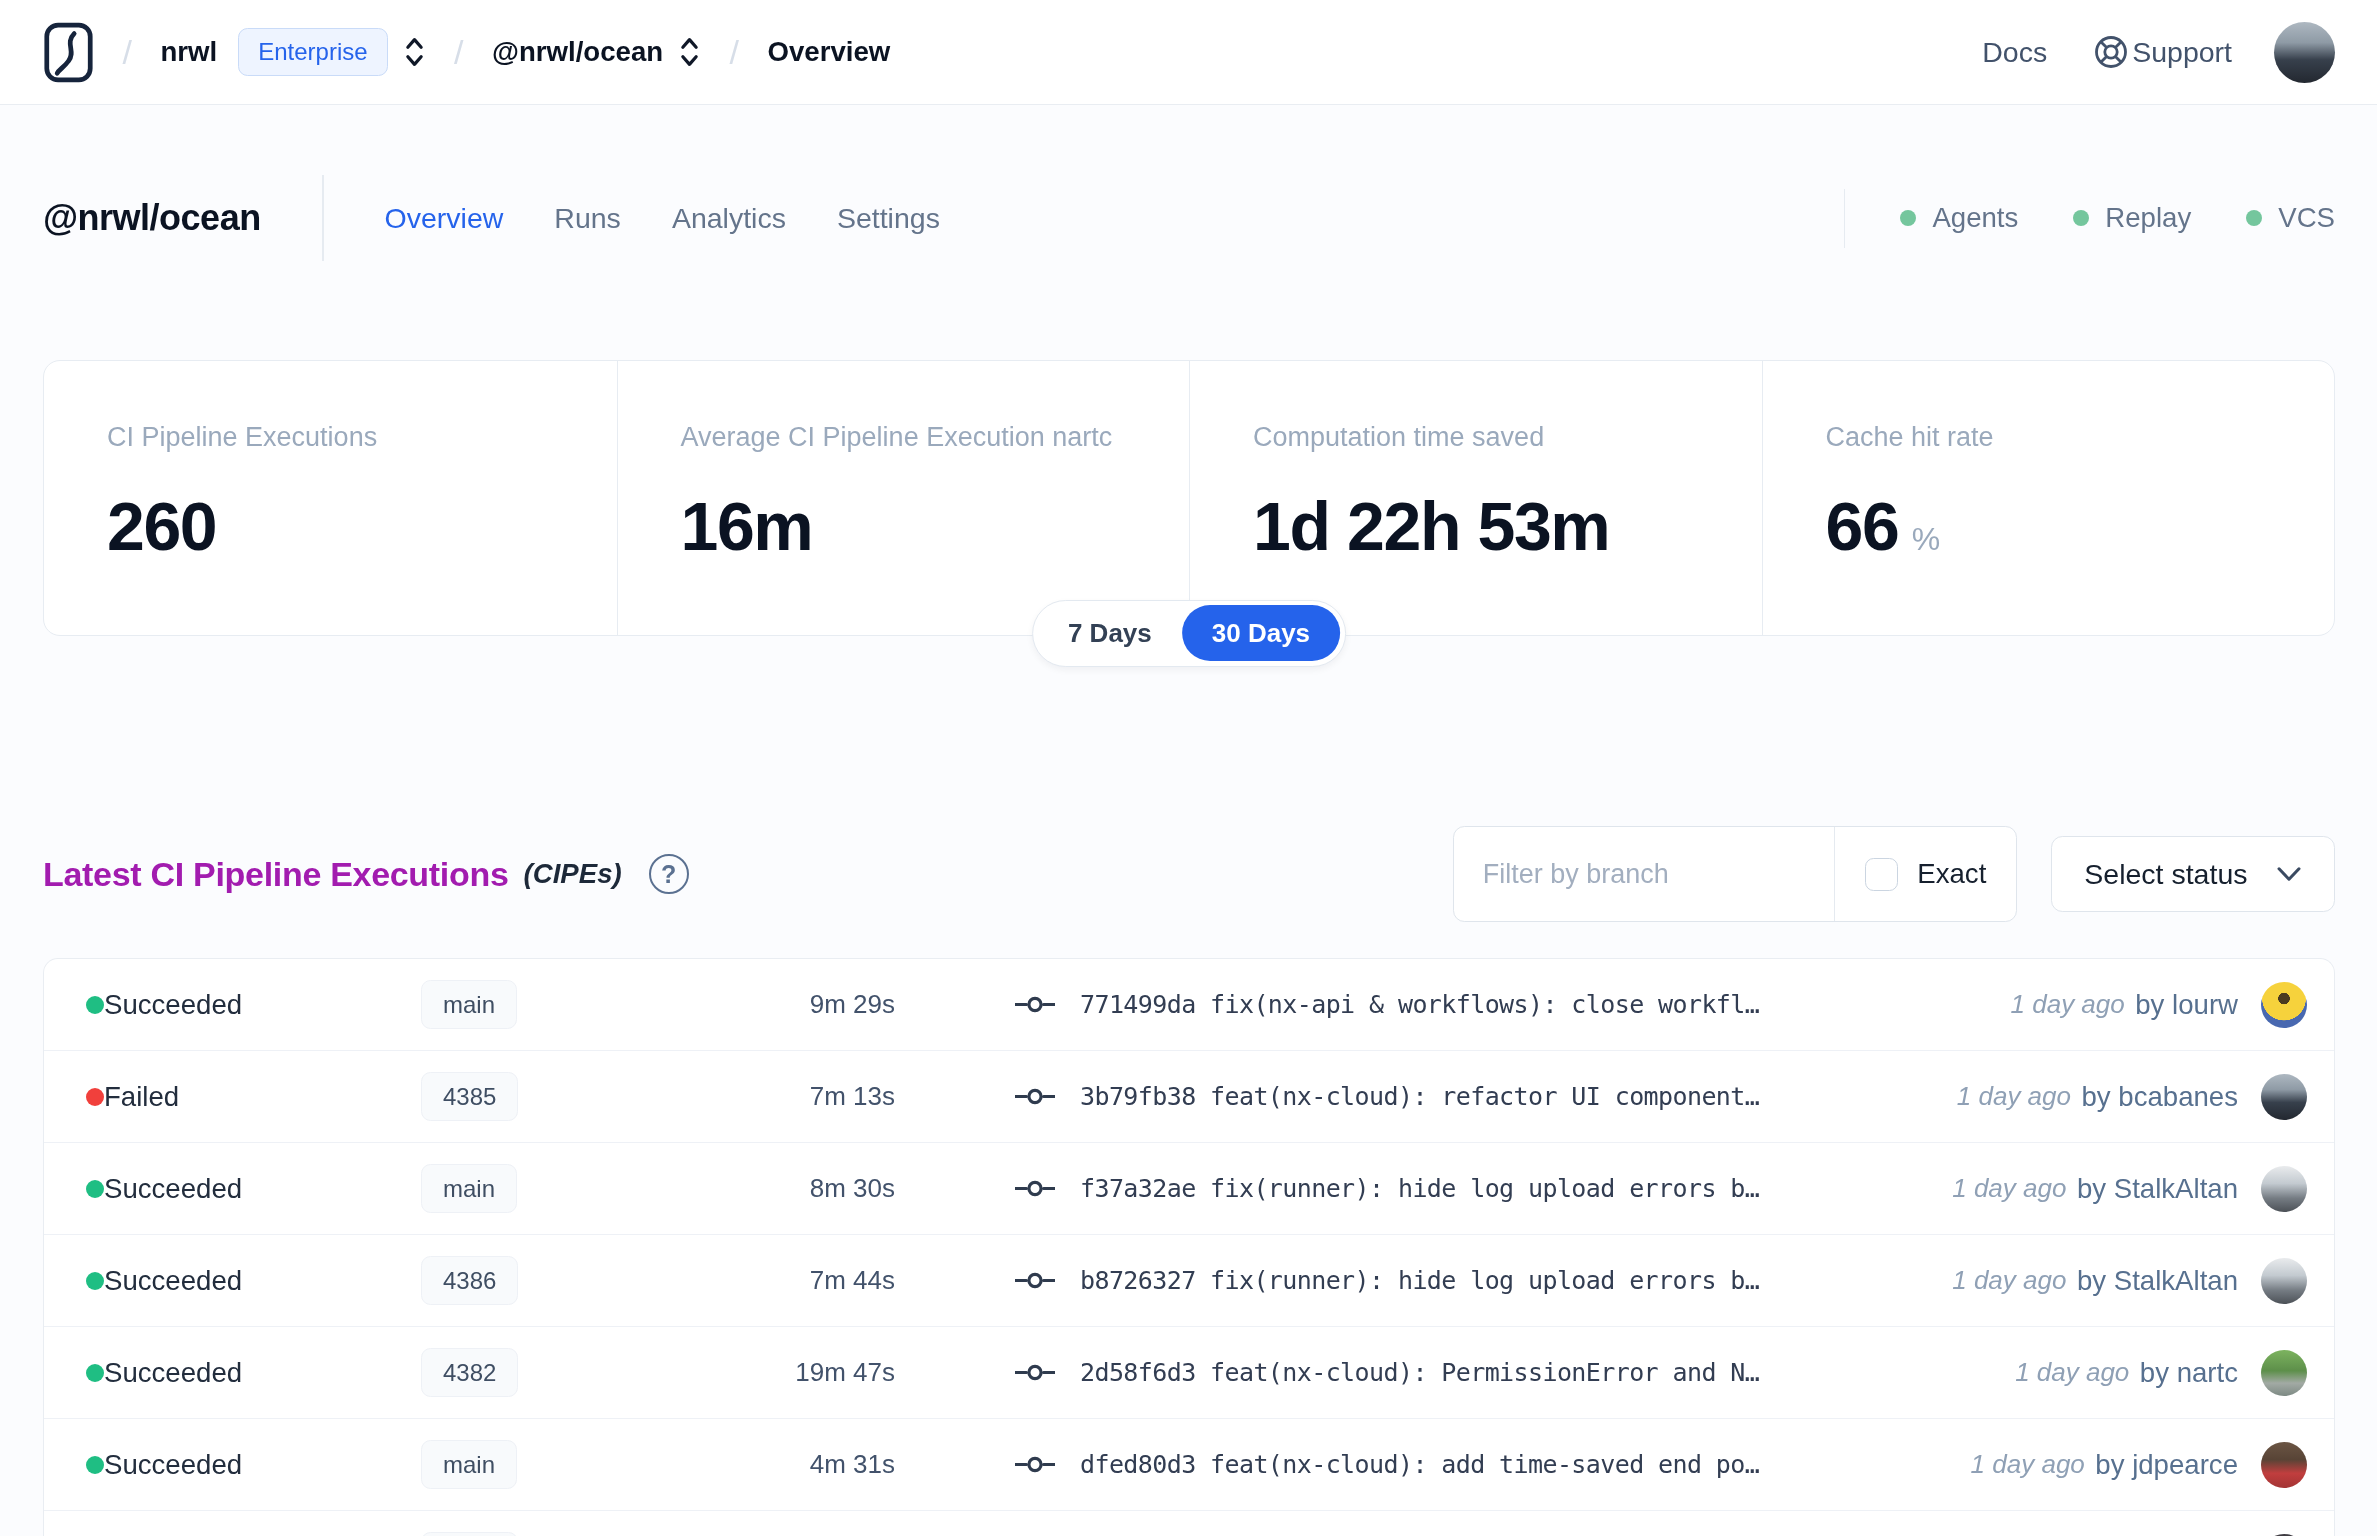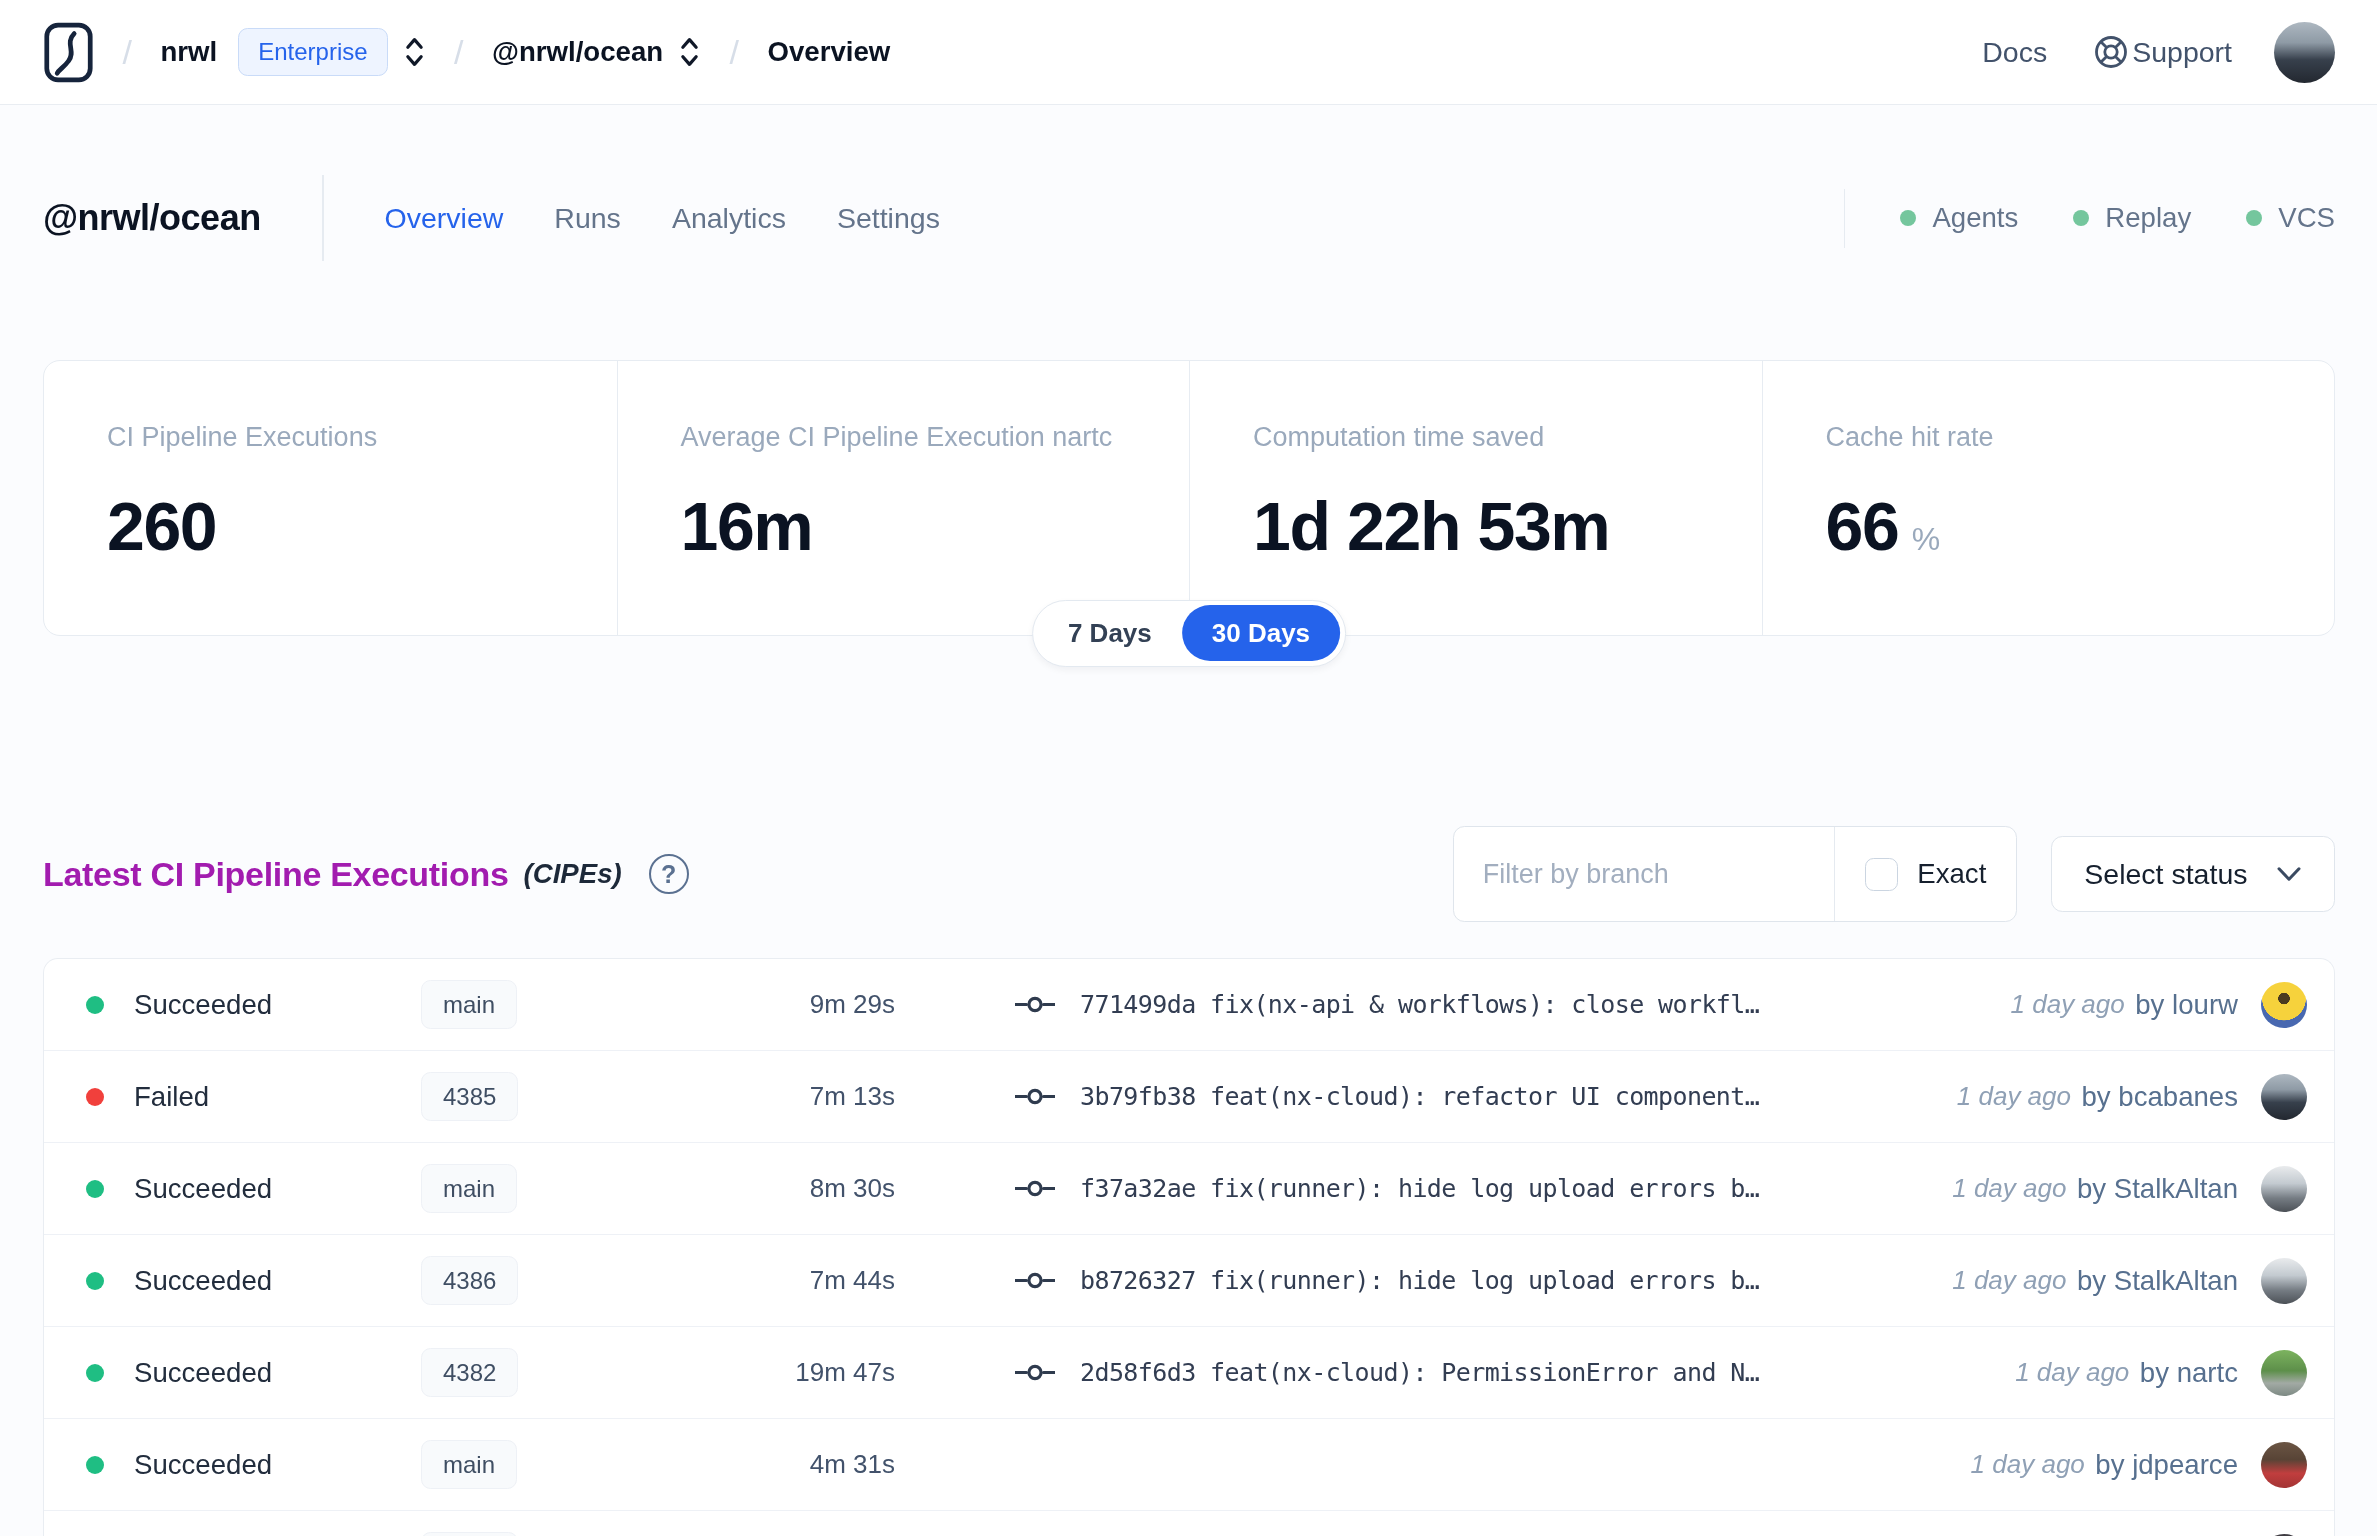--- a/index.html
+++ b/index.html
@@ -106,21 +106,21 @@
     font-size:28.5px; color:#16202e; font-weight:500; cursor:pointer;
   }
 
   
   .cipe-table {
     margin-top:36px; background:#ffffff;
     border:1.9px solid #e9edf2; border-bottom:none; border-radius:15px 15px 0 0;
     overflow:hidden;
   }
   .cipe-row { display:flex; align-items:center; height:92px; border-bottom:1.9px solid #eef1f6; padding:0 27px 0 42px; cursor:pointer; }
-  .status-cell { display:flex; align-items:center; gap:30px; flex:0 0 335px; }
+  .status-cell { display:flex; align-items:center; flex:0 0 335px; }
   .status-text { font-size:27.6px; color:#222d3d; font-weight:500; }
   .dot { width:18px; height:18px; border-radius:50%; flex:none; }
   .dot-succeeded { background:#1fbe83; }
   .dot-failed { background:#f1403c; }
   .branch-cell { flex:0 0 314px; }
   .branch-badge {
     display:inline-block; background:#f8fafc; border:1.9px solid #eef1f6; border-radius:9.5px;
     padding:9.5px 21px; font-size:24px; color:#3f4e63; min-width:91px; text-align:center;
   }
   .duration-cell { flex:0 0 160px; text-align:right; font-size:26px; color:#42526b; }
@@ -379,20 +379,28 @@
 
   <div class="cipe-row">
     <span class="status-cell">
       <span class="dot dot-succeeded"></span>
       <span class="status-text">Succeeded</span>
     </span>
     <span class="branch-cell">
       <span class="branch-badge">main</span>
     </span>
     <span class="duration-cell">4m 31s</span>
+    <span class="commit-cell">
+      <svg class="commit-icon" width="40" height="25" viewBox="0 0 42 26" fill="none">
+        <line x1="1" y1="13" x2="12" y2="13" stroke="#2f3b4e" stroke-width="3.4" stroke-linecap="round"></line>
+        <circle cx="21" cy="13" r="6.4" stroke="#2f3b4e" stroke-width="3.4"></circle>
+        <line x1="30" y1="13" x2="41" y2="13" stroke="#2f3b4e" stroke-width="3.4" stroke-linecap="round"></line>
+      </svg>
+      <span class="commit-text">dfed80d3 feat(nx-cloud): add time-saved end po…</span>
+    </span>
     <span class="meta-cell">
       <span class="time-ago">1 day ago</span>
       <span class="author-label">by jdpearce</span>
       <span class="avatar row-avatar avatar--jdpearce"></span>
     </span>
   </div>
 
   <div class="cipe-row">
     <span class="status-cell">
       <span class="dot dot-succeeded"></span>

